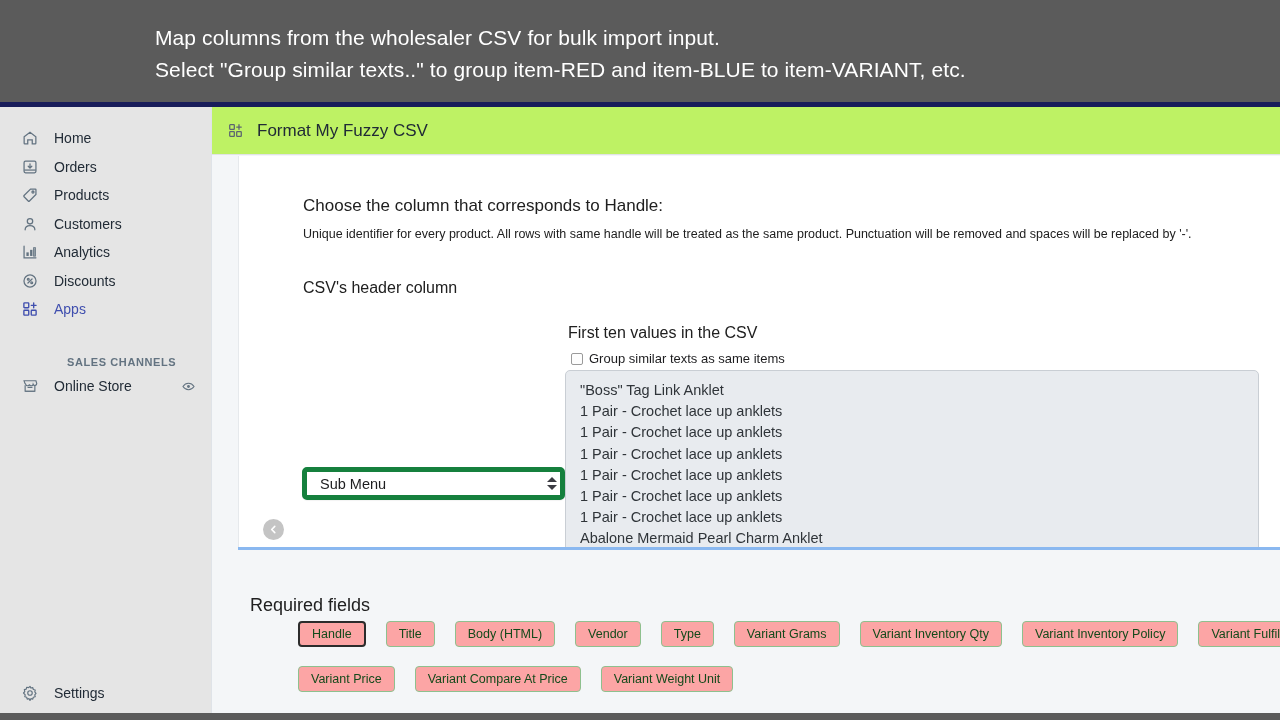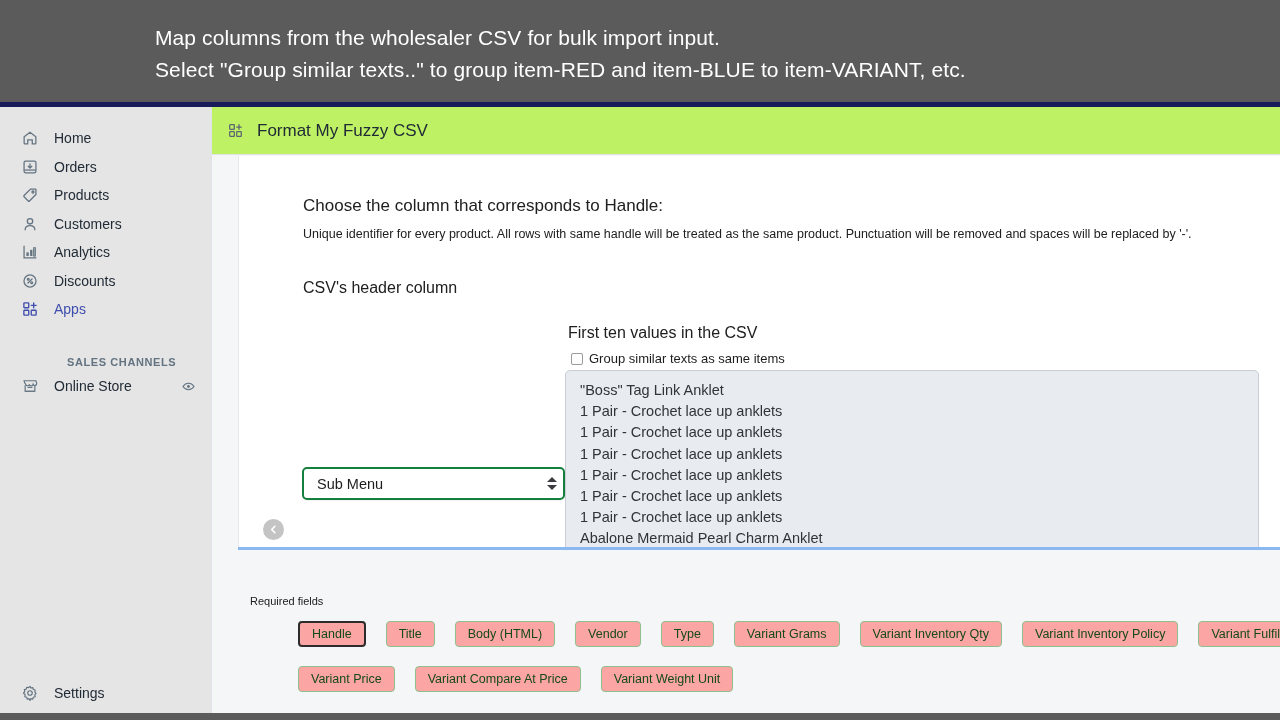--- a/index.html
+++ b/index.html
@@ -152,21 +152,21 @@
   }
 
   
   #select-wrap {
     position: absolute; left: 63px; top: 311px;
     width: 263px; height: 33px;
   }
   #select-box {
     width: 263px; height: 33px;
     background: #ffffff;
-    border: 2px solid #15803d;
+    border: 5px solid #15803d;
     border-radius: 5px;
     display: flex; align-items: center;
     padding-left: 13px;
     font-size: 14.5px;
     color: #1d1d1f;
     box-shadow: 0 1px 1px rgba(0,0,0,.05);
     cursor: pointer;
   }
   #stepper {
     position: absolute; right: 8px; top: 6px;
@@ -228,21 +228,21 @@
 
   
   #fields {
     position: absolute; left: 26px; top: 443px;
     width: 1042px; height: 163px;
     background: #f4f6f8;
     overflow: hidden;
   }
   .sec-label {
     position: absolute;
-    font-size: 11px;
+    font-size: 18px;
     color: #202020;
   }
   #req-label { left: 12px; top: 45px; }
 
   .tag-row { position: absolute; left: 0; display: flex; gap: 0; align-items: center; }
   #tag-row-1 { top: 71px; left: 60px; }
   #tag-row-2 { top: 116px; left: 60px; }
 
   .tag {
     height: 26px;

